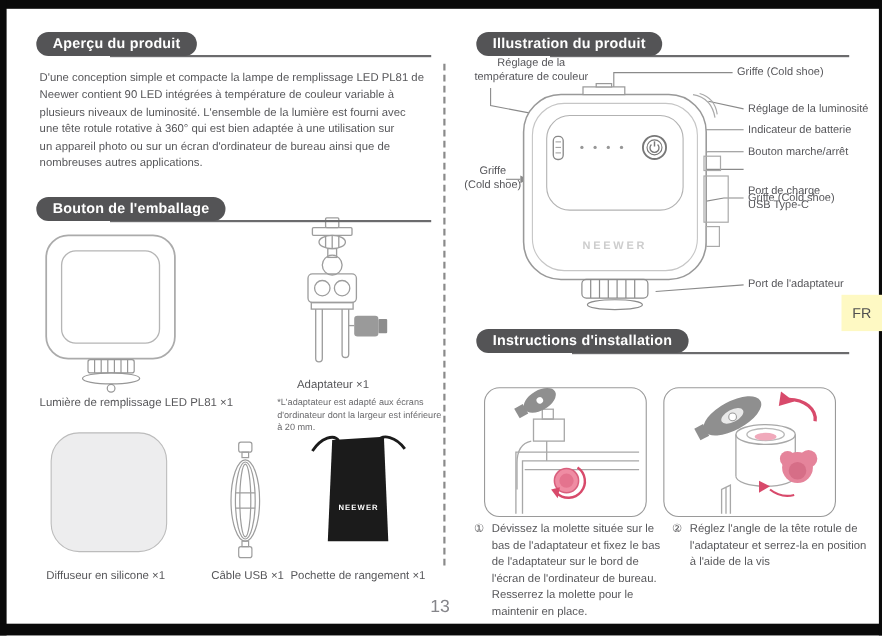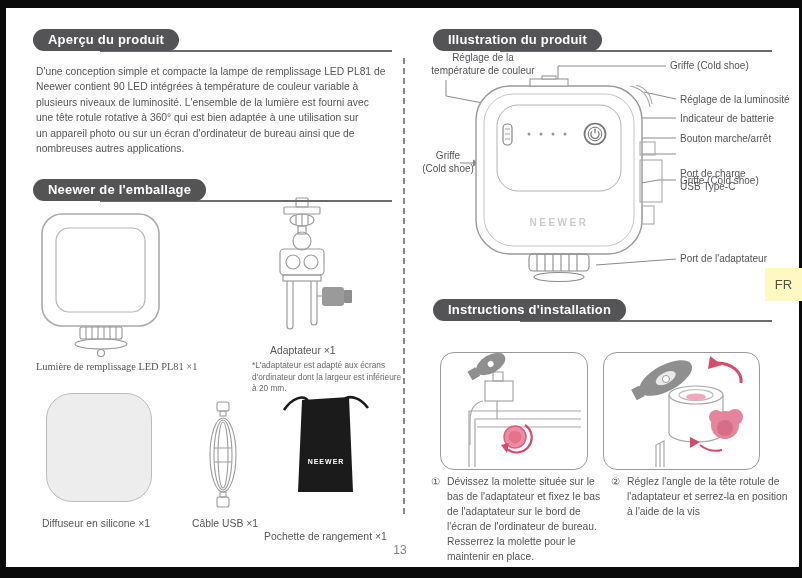--- a/index.html
+++ b/index.html
@@ -19,21 +19,21 @@
   .note{position:absolute;font-size:8.3px;line-height:1.4;color:#6a6a6d;white-space:pre-line;}
   .lbl{position:absolute;font-size:10px;line-height:1.25;color:#56565a;white-space:pre-line;}
   .panel{position:absolute;border:1.4px solid #9a9a9a;border-radius:14px;background:#fff;}
   .step{position:absolute;display:flex;gap:3px;font-size:10.3px;line-height:1.45;color:#57575a;}
   .step .n{flex:0 0 13px;}
   .step .t{white-space:pre-line;}
   .fr-tab{position:absolute;left:765px;top:268px;width:37px;height:33px;background:#fef9c3;
           color:#4f4f4f;font-size:13px;display:flex;align-items:center;justify-content:center;}
   .diffuser{position:absolute;left:46px;top:393px;width:104px;height:107px;background:#ededee;
             border:1.5px solid #bcbcbc;border-radius:26px;}
-  .pagenum{position:absolute;left:388px;top:543px;width:24px;text-align:center;font-size:12px;color:#85858a;}
+  .pagenum{position:absolute;left:388px;top:543px;width:24px;text-align:center;font-size:16px;color:#85858a;}
   svg{position:absolute;overflow:visible;}
   .subtitle{position:absolute;font-size:10.8px;color:#515154;white-space:nowrap;}
 </style>
 </head>
 <body>
 
 <div class="page">
 
   <div class="bar top"></div>
   <div class="bar left"></div>
@@ -45,38 +45,38 @@
   <div class="pill" style="left:33px;top:29px;">Aperçu du produit</div>
 
   <div class="txt" style="left:36px;top:64px;width:362px;">D'une conception simple et compacte la lampe de remplissage LED PL81 de
 Neewer contient 90 LED intégrées à température de couleur variable à
 plusieurs niveaux de luminosité.  L'ensemble de la lumière est fourni avec
 une tête rotule rotative à 360° qui est bien adaptée à une utilisation sur
 un appareil photo ou sur un écran d'ordinateur de bureau ainsi que de
 nombreuses autres applications.</div>
 
   <div class="rule" style="left:100px;top:200px;width:292px;"></div>
-  <div class="pill" style="left:33px;top:179px;">Neewer de l'emballage</div>
+  <div class="pill" style="left:33px;top:179px;">Bouton de l'emballage</div>
 
   <svg style="left:38px;top:210px;" width="128" height="150" viewBox="0 0 128 150">
     <rect x="4" y="4" width="117" height="112" rx="20" fill="#fff" stroke="#ababab" stroke-width="1.6"></rect>
     <rect x="18" y="18" width="89" height="84" rx="13" fill="none" stroke="#b5b5b5" stroke-width="1.2"></rect>
     <g stroke="#979797" stroke-width="1.1" fill="none">
       <rect x="42" y="117" width="42" height="12" rx="2"></rect>
       <line x1="48" y1="117" x2="48" y2="129"></line>
         <line x1="54" y1="117" x2="54" y2="129"></line>
       <line x1="60" y1="117" x2="60" y2="129"></line>
         <line x1="66" y1="117" x2="66" y2="129"></line>
       <line x1="72" y1="117" x2="72" y2="129"></line>
         <line x1="78" y1="117" x2="78" y2="129"></line>
       <ellipse cx="63" cy="134" rx="26" ry="5"></ellipse>
       <circle cx="63" cy="143" r="3.5"></circle>
     </g>
   </svg>
-  <div class="cap" style="left:36px;top:361px;font-family:Liberation Serif, serif;">Lumière de remplissage LED PL81  ×1</div>
+  <div class="cap" style="left:36px;top:361px;">Lumière de remplissage LED PL81  ×1</div>
 
   <svg style="left:258px;top:196px;" width="96" height="148" viewBox="0 0 96 148">
     <g stroke="#9d9d9d" stroke-width="1.2" fill="none">
       <rect x="38" y="2" width="12" height="9" rx="1"></rect>
       <rect x="26" y="11" width="36" height="7" rx="1"></rect>
       <ellipse cx="44" cy="24" rx="12" ry="6"></ellipse>
       <line x1="38" y1="19" x2="38" y2="29"></line>
         <line x1="44" y1="18" x2="44" y2="30"></line>
         <line x1="50" y1="19" x2="50" y2="29"></line>
       <rect x="40" y="30" width="8" height="8"></rect>
@@ -113,21 +113,21 @@
     </g>
   </svg>
   <div class="cap" style="left:192px;top:518px;">Câble USB  ×1</div>
 
   <svg style="left:276px;top:388px;" width="98" height="120" viewBox="0 0 98 120">
     <path d="M8,22 C16,10 28,6 32,13" stroke="#1b1b1b" stroke-width="2.6" fill="none"></path>
     <path d="M92,20 C84,9 72,6 67,13" stroke="#1b1b1b" stroke-width="2.6" fill="none"></path>
     <path d="M26,12 L73,9 L77,104 L22,104 Z" fill="#1b1b1b"></path>
     <text x="50" y="76" text-anchor="middle" font-size="7" letter-spacing="1" fill="#ffffff" font-weight="bold">NEEWER</text>
   </svg>
-  <div class="cap" style="left:264px;top:531px;">Pochette de rangement  ×1</div>
+  <div class="cap" style="left:264px;top:518px;">Pochette de rangement  ×1</div>
 
   <div class="pagenum">13</div>
 
   <div class="rule" style="left:500px;top:50px;width:272px;"></div>
   <div class="pill" style="left:433px;top:29px;">Illustration du produit</div>
 
   <div style="position:absolute;left:418px;top:48px;width:384px;height:248px;">
     <svg style="left:0;top:0;" width="384" height="248" viewBox="0 0 384 248">
 
       <g stroke="#8a8a8a" stroke-width="1" fill="none">

